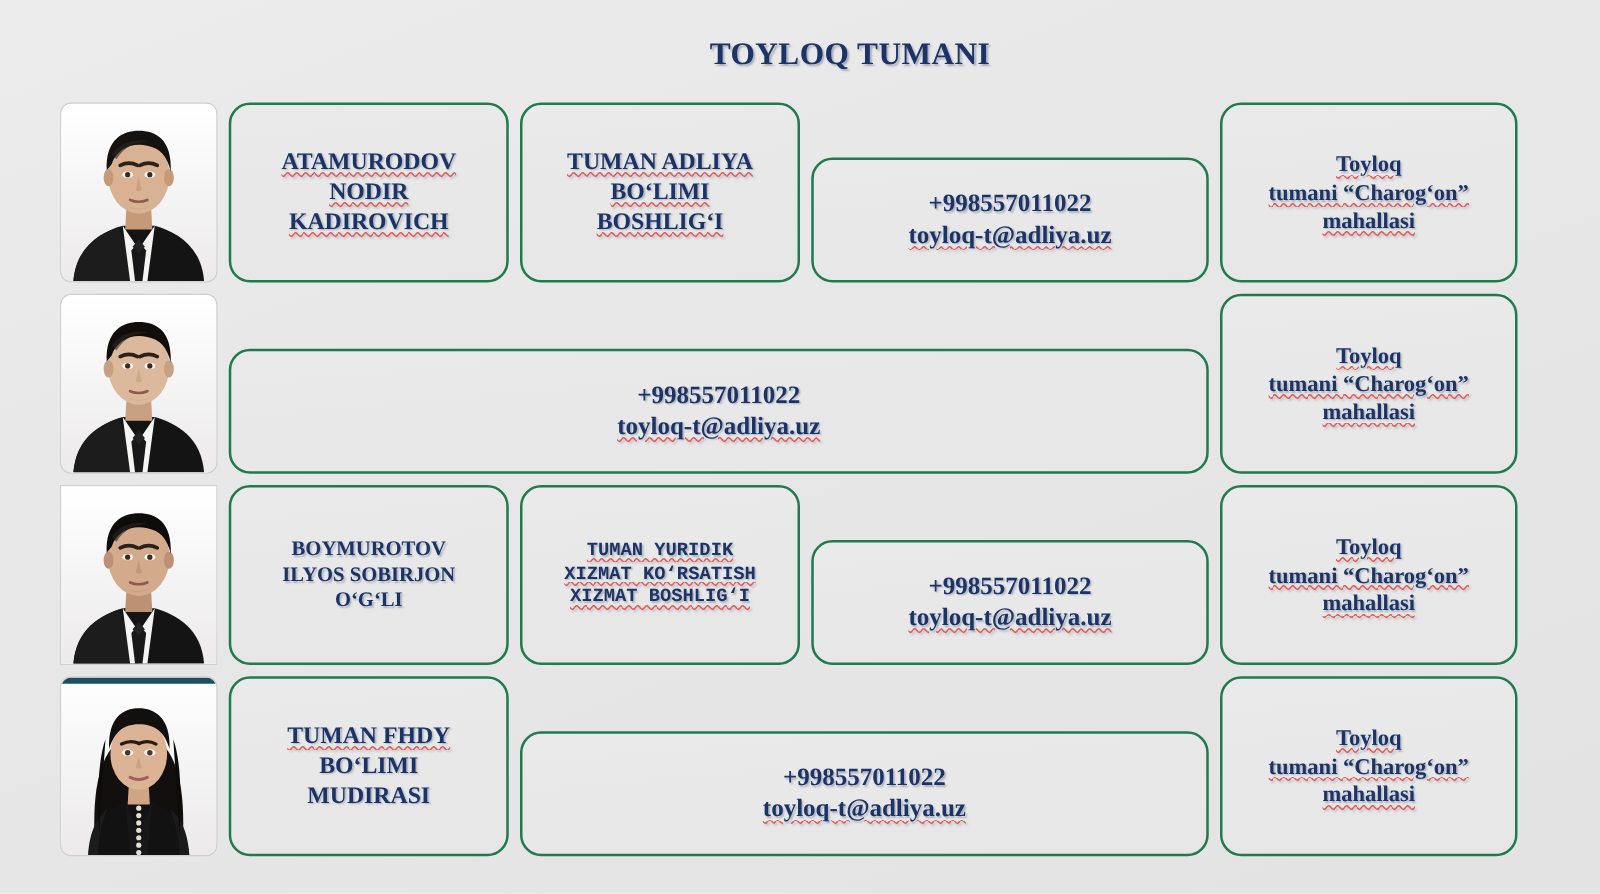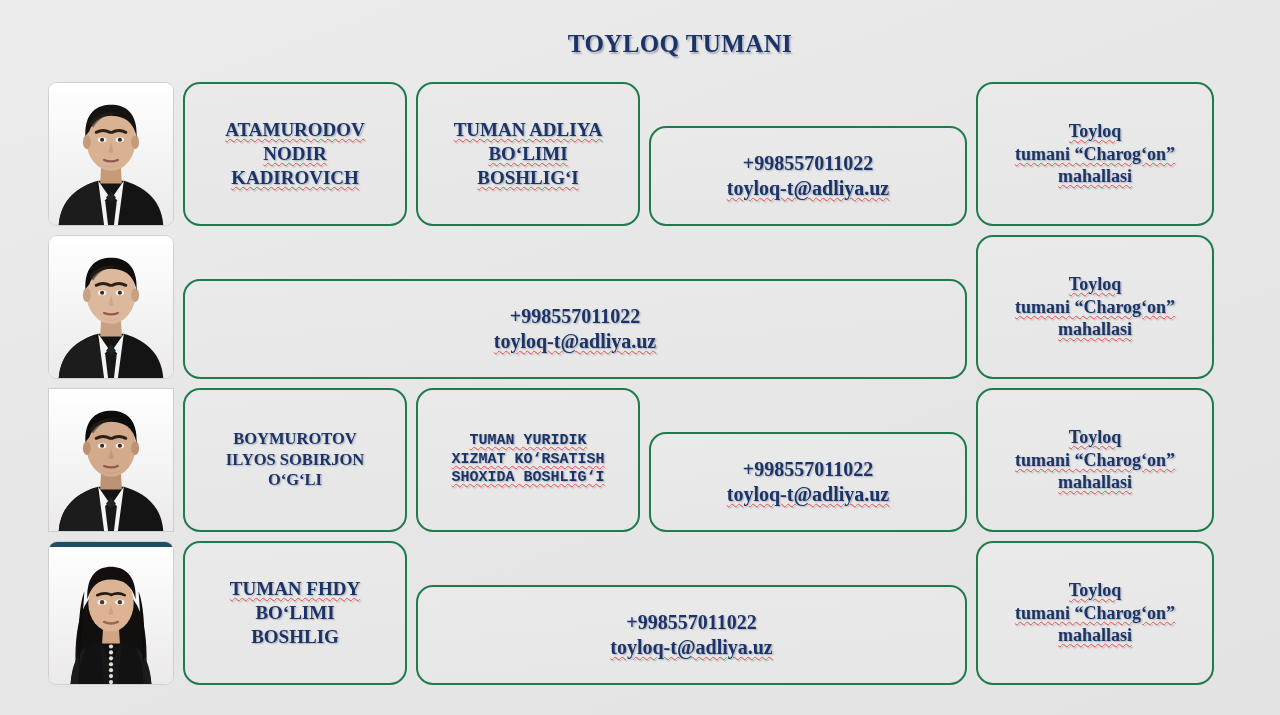--- a/index.html
+++ b/index.html
@@ -328,21 +328,21 @@
         <span class="line">BOYMUROTOV</span>
             <span class="line">ILYOS SOBIRJON</span>
             <span class="line">O‘G‘LI</span>
       </div>
     </div>
 
     <div class="card card-position">
       <div class="card-text xs">
         <span class="line sq">TUMAN YURIDIK</span>
             <span class="line sq">XIZMAT KO‘RSATISH</span>
-            <span class="line sq">SHOXIDA BOSHLIG‘I</span>
+            <span class="line sq">XIZMAT BOSHLIG‘I</span>
       </div>
     </div>
 
     <div class="card card-contact">
       <div class="card-text">
         <span class="line">+998557011022</span>
         <span class="line sq">toyloq-t@adliya.uz</span>
       </div>
     </div>
 
@@ -406,21 +406,21 @@
     <path d="M56 81 q7 3.4 14 0" stroke="#a1605a" stroke-width="2.4" fill="none" stroke-linecap="round"></path>
   </svg>
           </div>
     </div>
 
 
     <div class="card card-position">
       <div class="card-text ">
         <span class="line sq">TUMAN FHDY</span>
             <span class="line">BO‘LIMI</span>
-            <span class="line">BOSHLIG</span>
+            <span class="line">MUDIRASI</span>
       </div>
     </div>
 
     <div class="card card-contact">
       <div class="card-text">
         <span class="line">+998557011022</span>
         <span class="line sq">toyloq-t@adliya.uz</span>
       </div>
     </div>
 

